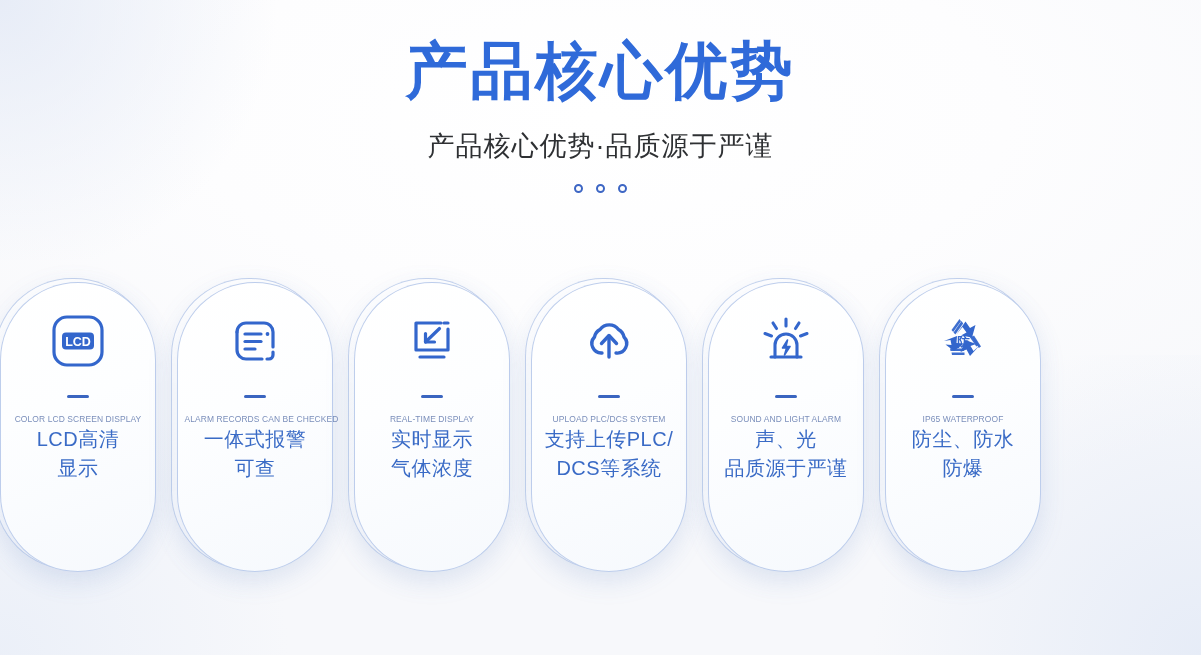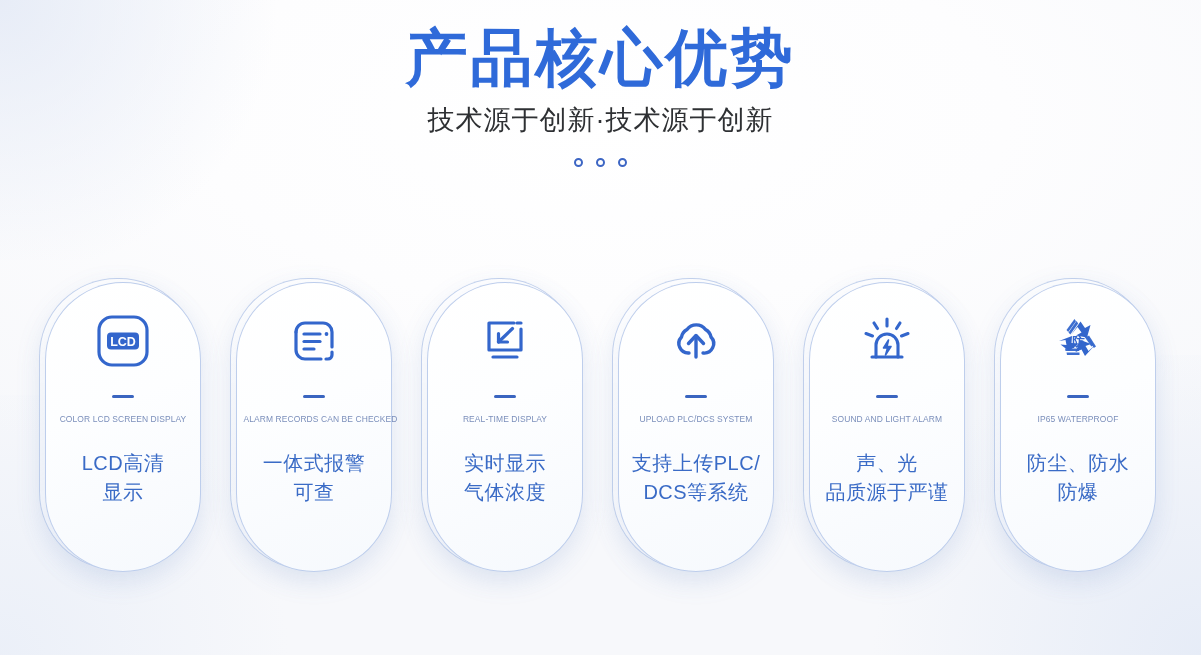--- a/index.html
+++ b/index.html
@@ -19,36 +19,36 @@
   .corner-tl{position:absolute;left:0;top:0;width:300px;height:260px;
     background:radial-gradient(circle at 0% 0%, rgba(228,234,246,.85) 0%, rgba(255,255,255,0) 70%);}
   .corner-br{position:absolute;right:0;bottom:0;width:360px;height:300px;
     background:radial-gradient(circle at 100% 100%, rgba(226,233,246,.8) 0%, rgba(255,255,255,0) 70%);}
   .corner-bl{position:absolute;left:0;bottom:0;width:320px;height:260px;
     background:radial-gradient(circle at 0% 100%, rgba(230,236,247,.7) 0%, rgba(255,255,255,0) 70%);}
 
   
   .header{position:absolute;left:0;right:0;top:0;text-align:center;}
   .title{
-    margin:0;padding-top:25px;
+    margin:13px;padding-top:25px;
     font-size:62px;line-height:1.05;font-weight:700;
     color:#2f6ad9;letter-spacing:3px;
   }
   .subtitle{
     margin:0;padding-top:16px;
     font-size:27px;line-height:1.1;font-weight:400;
     color:#2e3033;letter-spacing:1px;
   }
   .dots{margin:0;padding-top:22px;display:flex;justify-content:center;gap:13px;}
   .dot{width:9px;height:9px;border-radius:50%;border:2px solid #3d66c4;box-sizing:border-box;}
 
   
   .cards{
     position:absolute;left:0;right:0;top:282px;
-    display:flex;justify-content:center;gap:35px;
+    display:flex;justify-content:flex-start;gap:21px;
   }
   .card-wrap{position:relative;width:156px;height:290px;}
   
   .card-ghost{
     position:absolute;left:-6px;top:-4px;width:156px;height:290px;
     border-radius:78px;
     border:1px solid rgba(150,175,222,.55);
     background:linear-gradient(150deg,rgba(255,255,255,.55),rgba(244,247,252,.25));
     box-shadow:0 8px 26px rgba(120,150,200,.10);
   }
@@ -69,40 +69,39 @@
   .cap{
     margin-top:17px;
     font-size:9px;letter-spacing:.1px;
     color:#7b8fbb;
     text-align:center;line-height:1.1;
     width:150px;
     white-space:nowrap;
     transform:scaleX(.94);
   }
   .cn{
-    margin-top:24px;
     font-size:20px;line-height:1.45;
     color:#3a6bc6;text-align:center;
     letter-spacing:.5px;
     width:150px;
   }
   .cn .l2{display:block;}
 </style>
 </head>
 <body>
 
 <div class="page">
   <div class="corner-tl"></div>
   <div class="corner-bl"></div>
   <div class="corner-br"></div>
 </div>
 
 <div class="header">
   <h1 class="title">产品核心优势</h1>
-  <p class="subtitle">技术源于创新·技术源于创新</p>
+  <p class="subtitle">产品核心优势·品质源于严谨</p>
   <div class="dots">
     <span class="dot"></span>
     <span class="dot"></span>
     <span class="dot"></span>
   </div>
 </div>
 
 <div class="cards">
 
   <div class="card-wrap">

